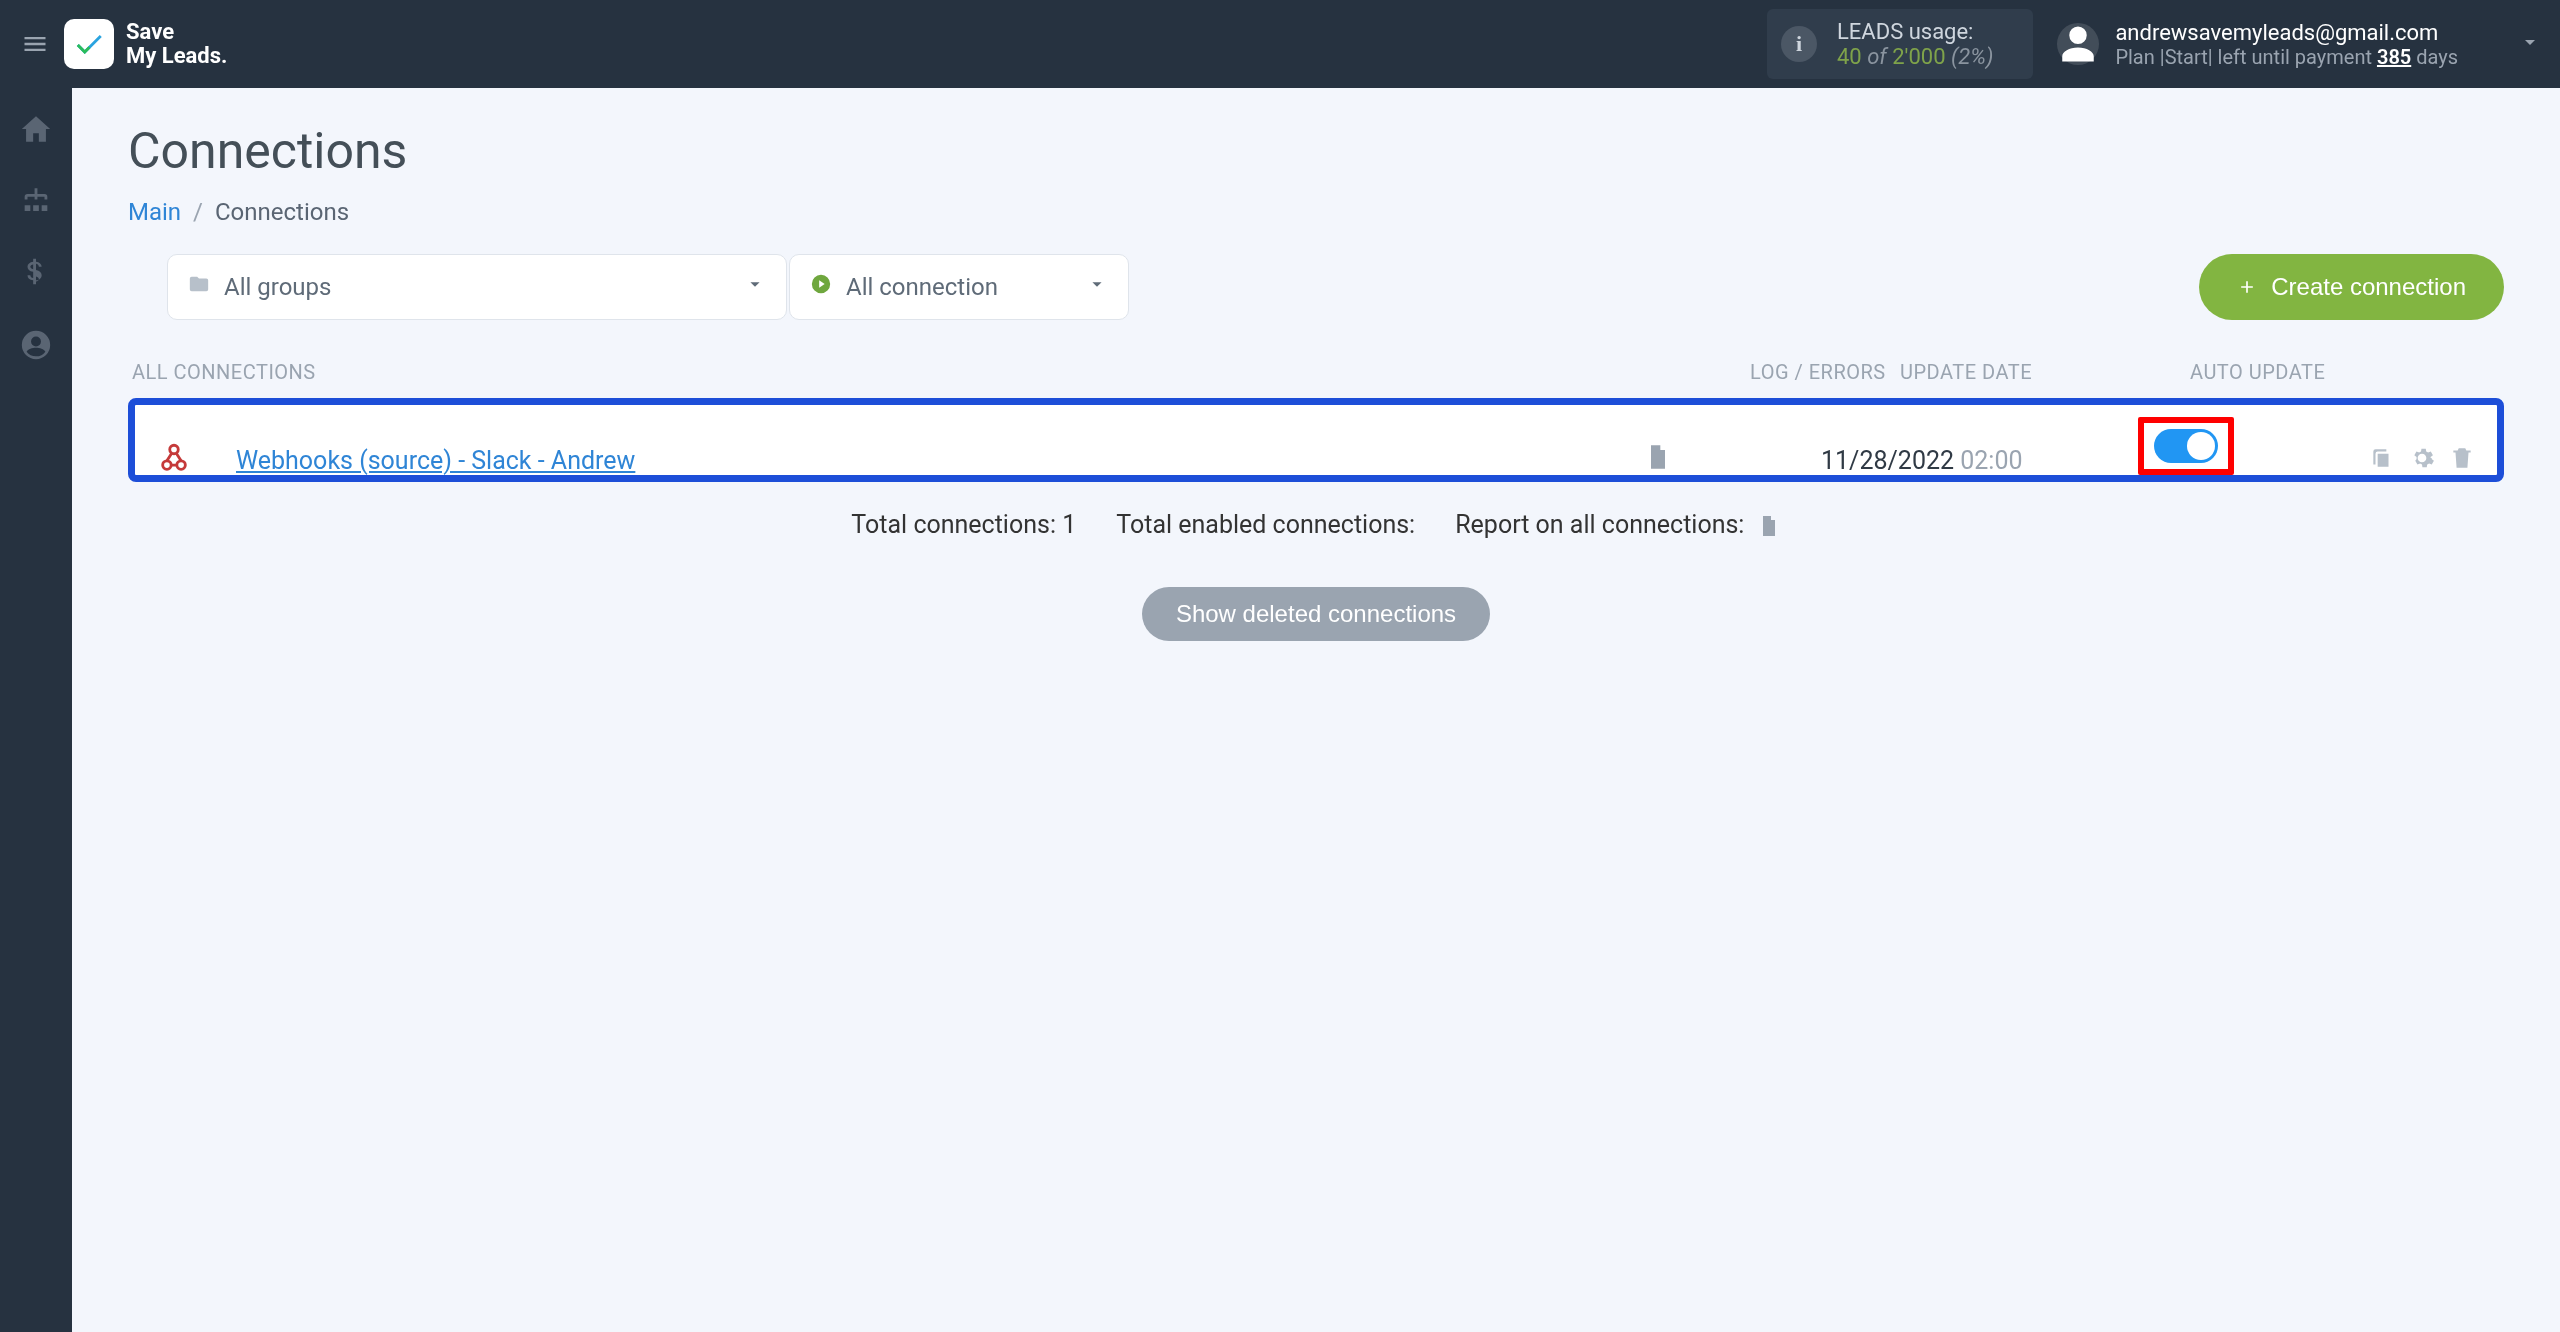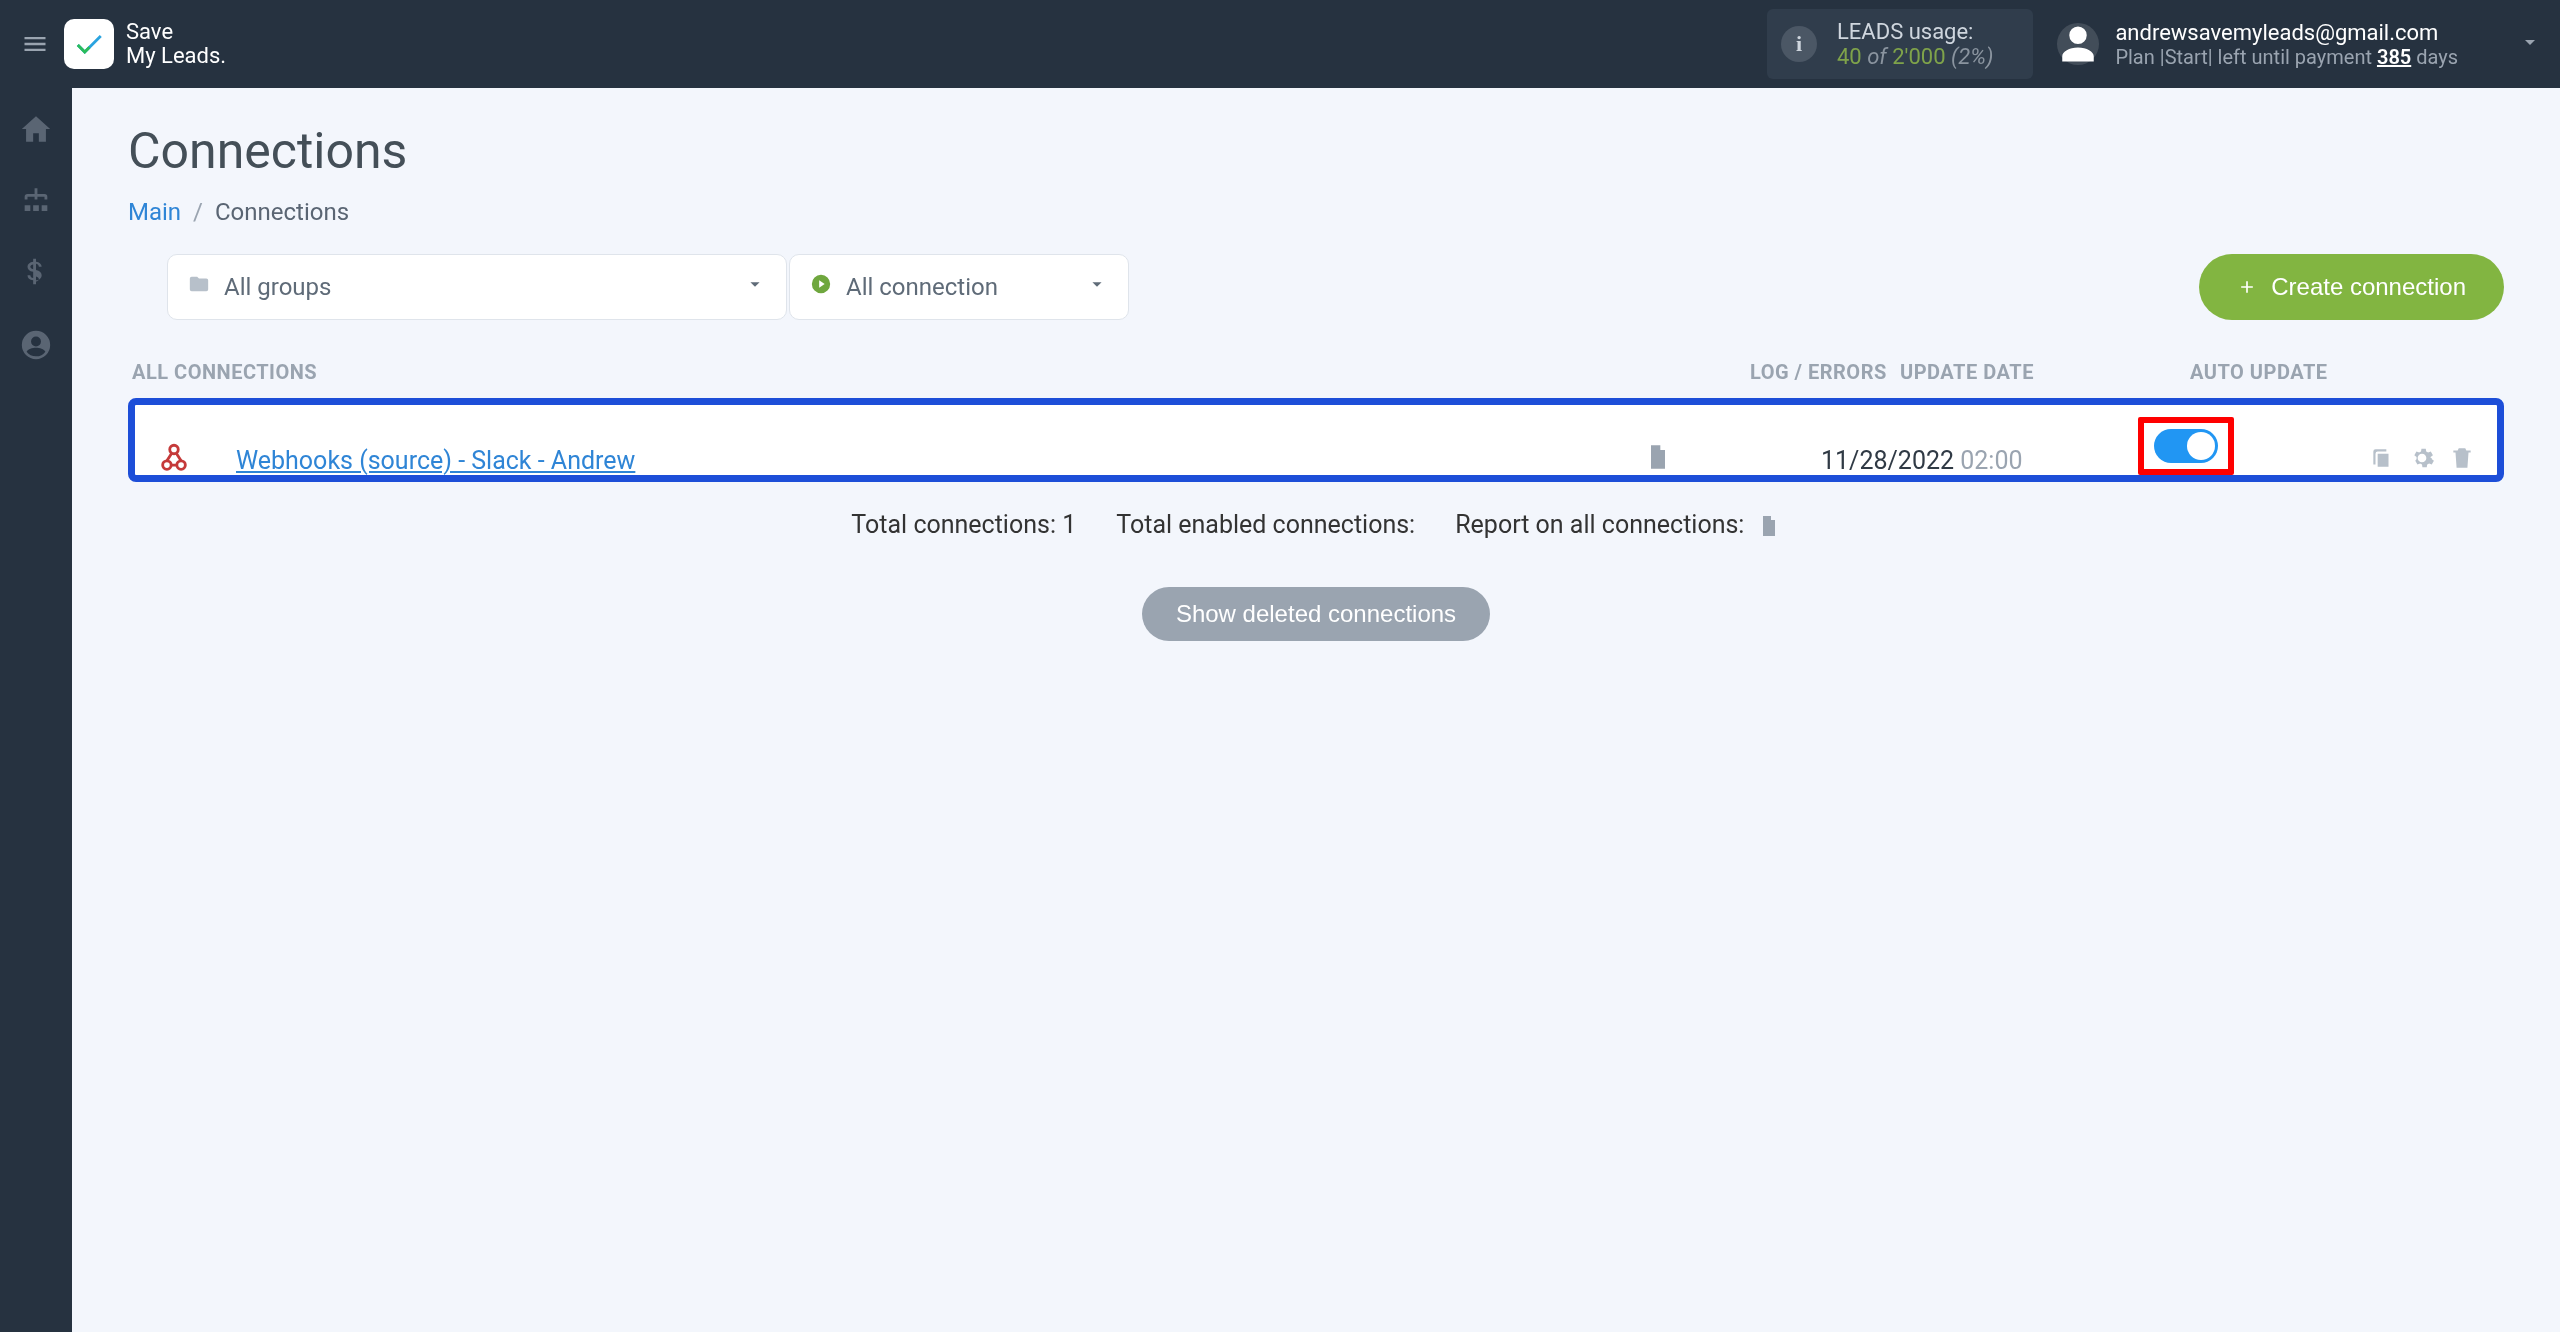--- a/index.html
+++ b/index.html
@@ -27,21 +27,21 @@
 .hamburger {
   width: 50px; height: 50px; display:flex; align-items:center; justify-content:center;
   cursor:pointer; color:#9aa4b0;
 }
 .hamburger svg { width:28px; height:28px; fill:currentColor; }
 .logo { display:flex; align-items:center; gap:12px; margin-left:4px; }
 .logo-mark {
   width:50px; height:50px; background:#fff; border-radius:10px;
   display:flex; align-items:center; justify-content:center;
 }
-.logo-text { font-weight:400; font-size:22px; line-height:1.1; }
+.logo-text { font-weight:700; font-size:22px; line-height:1.1; }
 .header-spacer { flex:1; }
 .usage-box {
   background:#303d4c; border-radius:6px; padding:10px 40px 10px 14px;
   display:flex; align-items:center; gap:20px; color:#cfd6de; font-size:22px;
   margin-right:24px;
 }
 .usage-box .info-ico {
   width:36px; height:36px; border-radius:50%; background:#4b5765;
   display:flex; align-items:center; justify-content:center; color:#cfd6de; font-weight:700;
   font-family:Georgia,serif; font-size:22px;
@@ -101,21 +101,21 @@
 .filters-spacer { flex:1; }
 .create-btn {
   height:66px; padding:0 38px; background:#82b541; color:#fff; border:none;
   border-radius:34px; font-size:24px; display:flex; align-items:center; gap:14px;
   cursor:pointer;
 }
 .create-btn svg { width:20px; height:20px; fill:#fff; }
 
 
 .table-wrap { margin-top:40px; }
-.thead { display:flex; font-size:20px; color:#9aa4b0; font-weight:700; letter-spacing:0.5px; padding:0 4px 14px 4px; }
+.thead { display:flex; font-size:20px; color:#9aa4b0; font-weight:400; letter-spacing:0.5px; padding:0 4px 14px 4px; }
 .th-name { flex:1; }
 .th-log { width:150px; text-align:left; }
 .th-date { width:290px; text-align:left; }
 .th-auto { width:310px; text-align:left; }
 
 .row {
   background:#fff; border:7px solid #1d4ed8; border-radius:8px;
   height:84px; display:flex; align-items:flex-end; padding:0 22px;gap:27px;
 }
 .row .conn-ico { width:34px; height:34px; margin-right:18px; }

